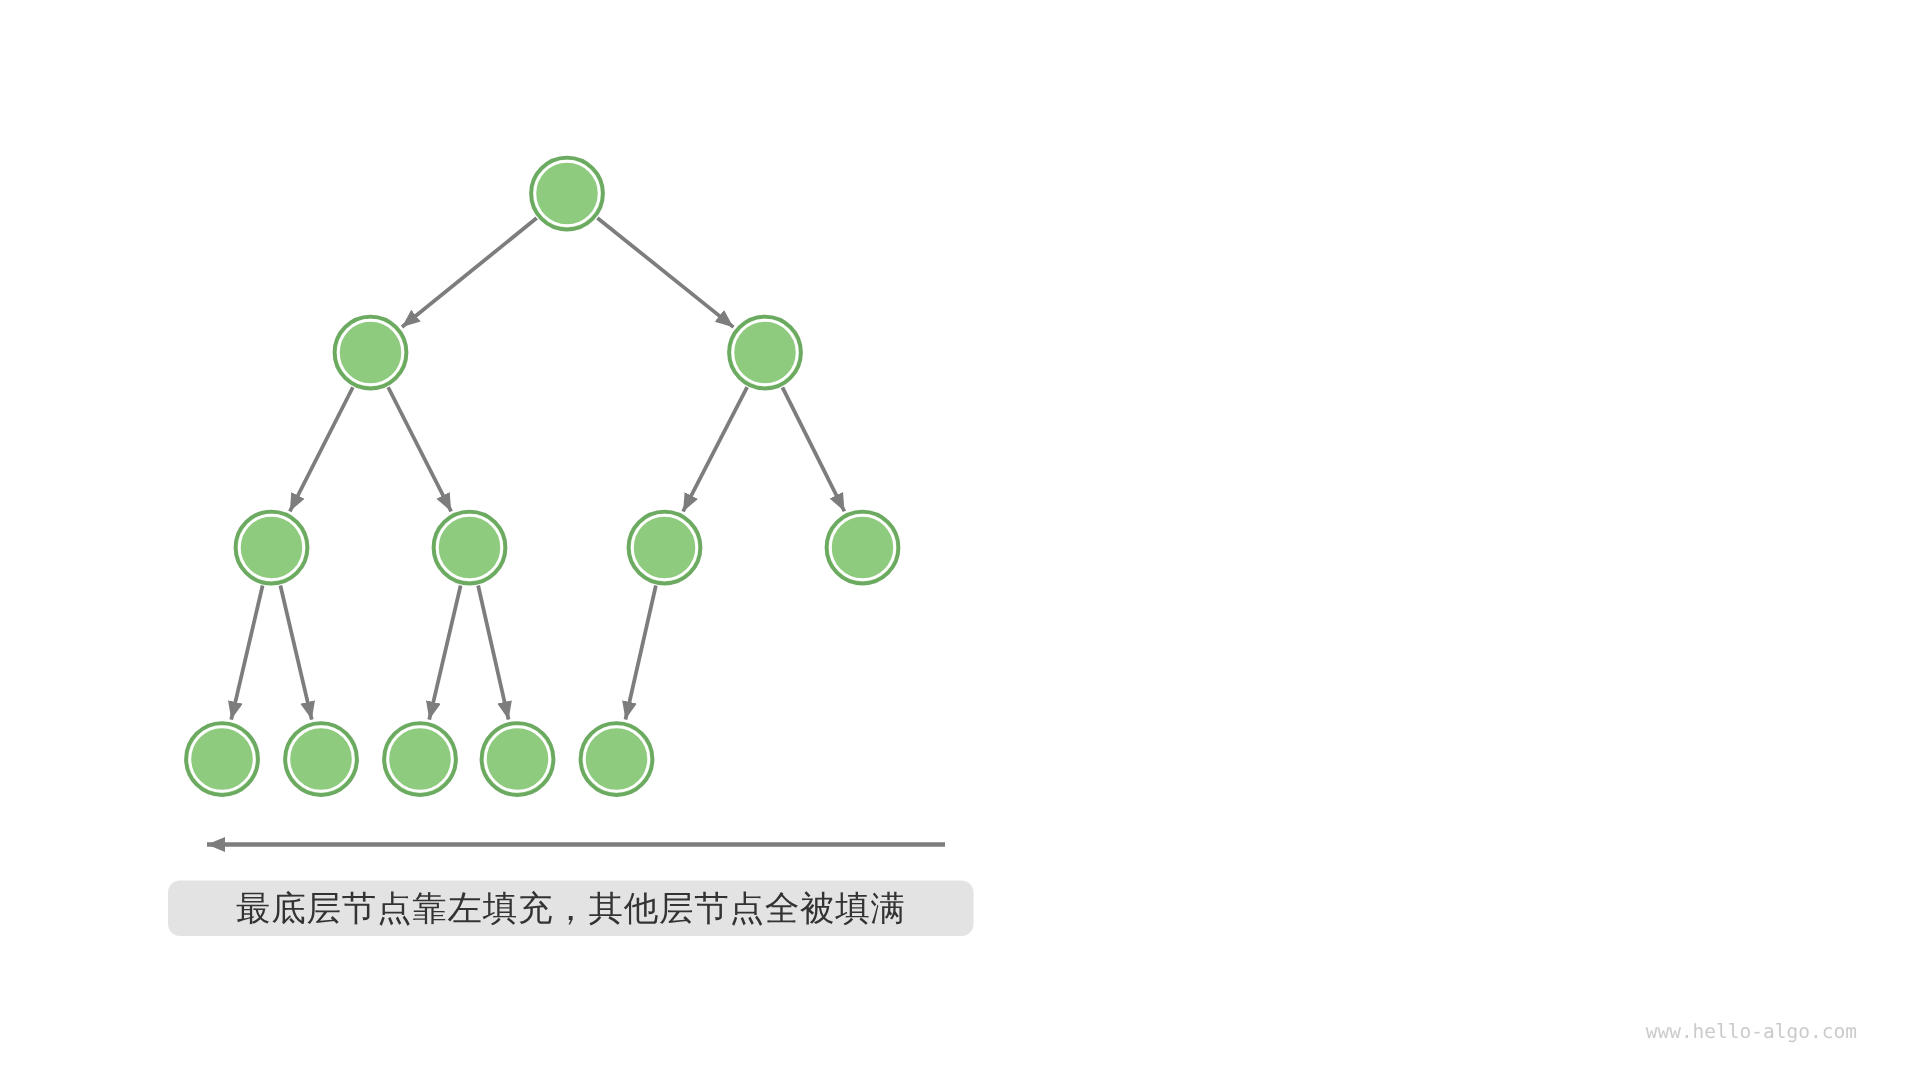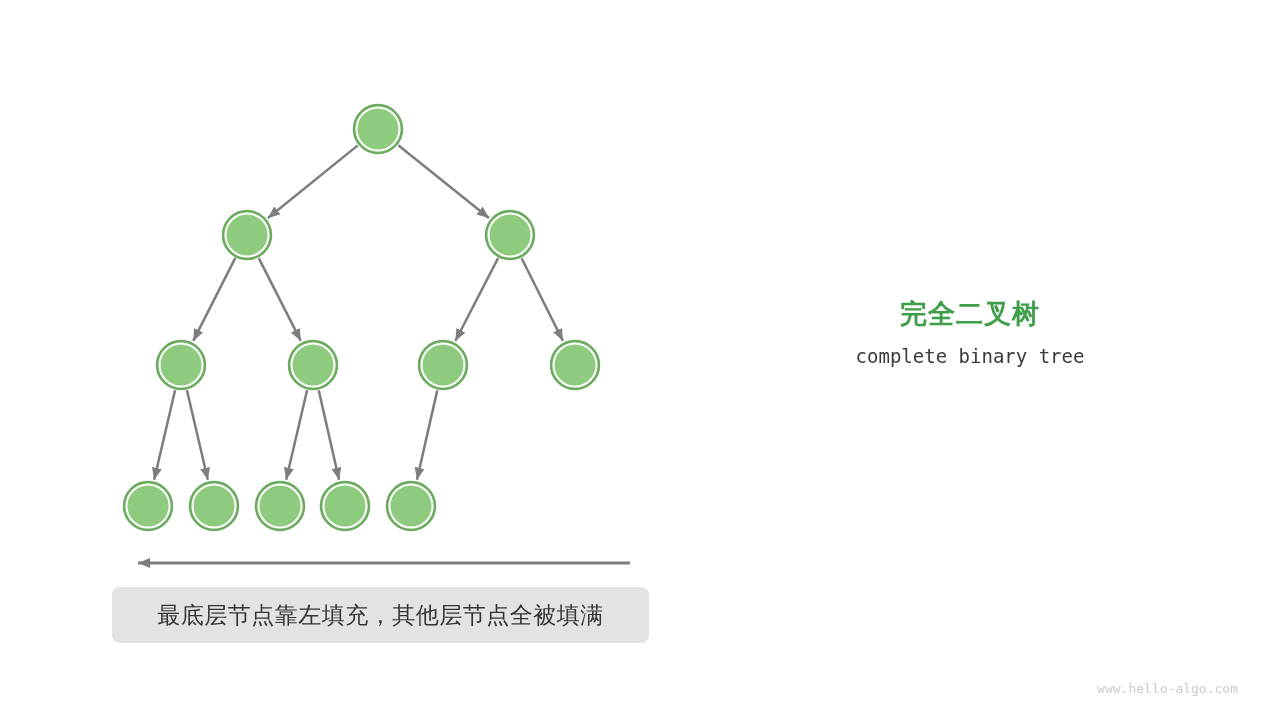--- a/index.html
+++ b/index.html
@@ -37,21 +37,21 @@
     margin-top: 13px;
     font-family: "DejaVu Sans Mono", monospace;
     font-size: 19px;
     color: var(--subtitle-text, #3a3a3a);
   }
   .caption {
     position: absolute;
     left: 112px;
     top: 587px;
     width: 537px;
-    height: 56px;
+    height: 37px;
     border-radius: 8px;
     background: var(--caption-bg, #E3E3E3);
     color: var(--caption-text, #333333);
     display: flex;
     align-items: center;
     justify-content: center;
     font-size: 23px;
     letter-spacing: 0.5px;
   }
   .watermark {
@@ -110,24 +110,20 @@
         <circle cx="214" cy="506" r="21.5" fill="none" stroke="#FFFFFF" stroke-width="2"></circle>
         <circle cx="280" cy="506" r="24" fill="#8ECB7E" stroke="#6BAA60" stroke-width="2.5"></circle>
         <circle cx="280" cy="506" r="21.5" fill="none" stroke="#FFFFFF" stroke-width="2"></circle>
         <circle cx="345" cy="506" r="24" fill="#8ECB7E" stroke="#6BAA60" stroke-width="2.5"></circle>
         <circle cx="345" cy="506" r="21.5" fill="none" stroke="#FFFFFF" stroke-width="2"></circle>
         <circle cx="411" cy="506" r="24" fill="#8ECB7E" stroke="#6BAA60" stroke-width="2.5"></circle>
         <circle cx="411" cy="506" r="21.5" fill="none" stroke="#FFFFFF" stroke-width="2"></circle>
       </g>
   </svg>
 
-  <div class="title-block">
-    <div class="title-zh">完全二叉树</div>
-    <div class="title-en">complete binary tree</div>
-  </div>
 
   <div class="caption">
     <span>最底层节点靠左填充，其他层节点全被填满</span>
   </div>
 
   <div class="watermark">www.hello-algo.com</div>
 
 </div>
 
 </body></html>

